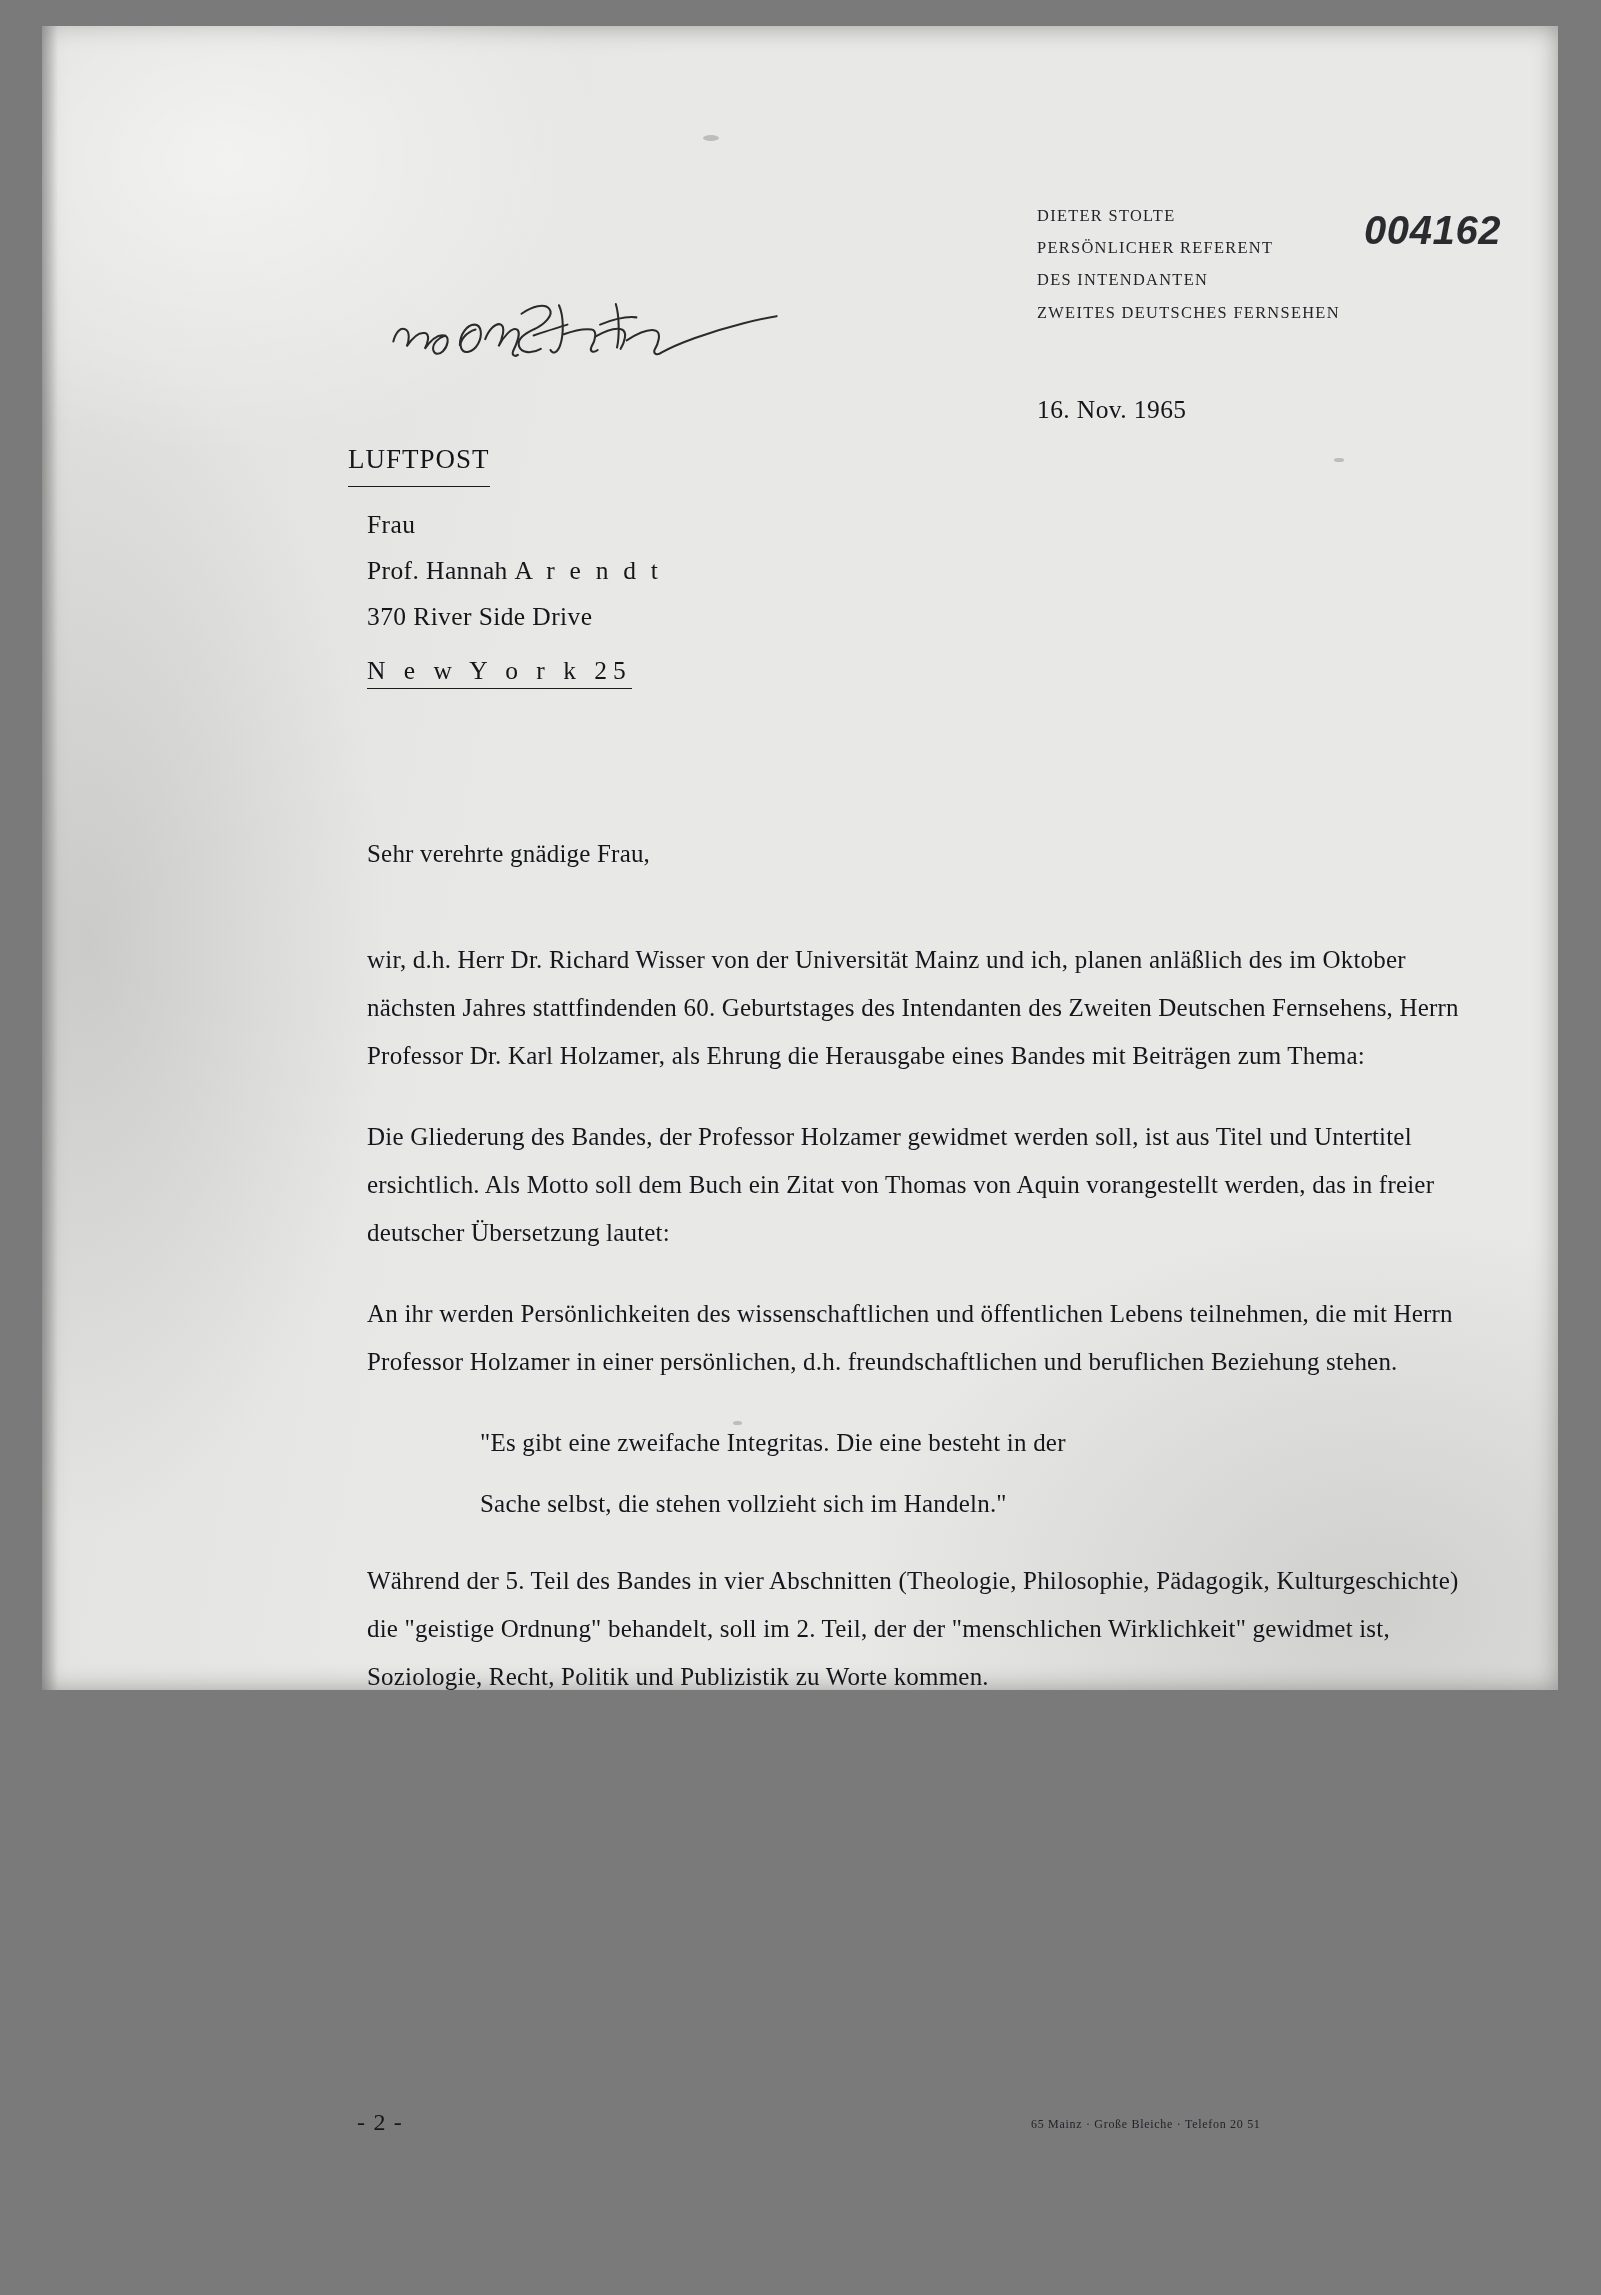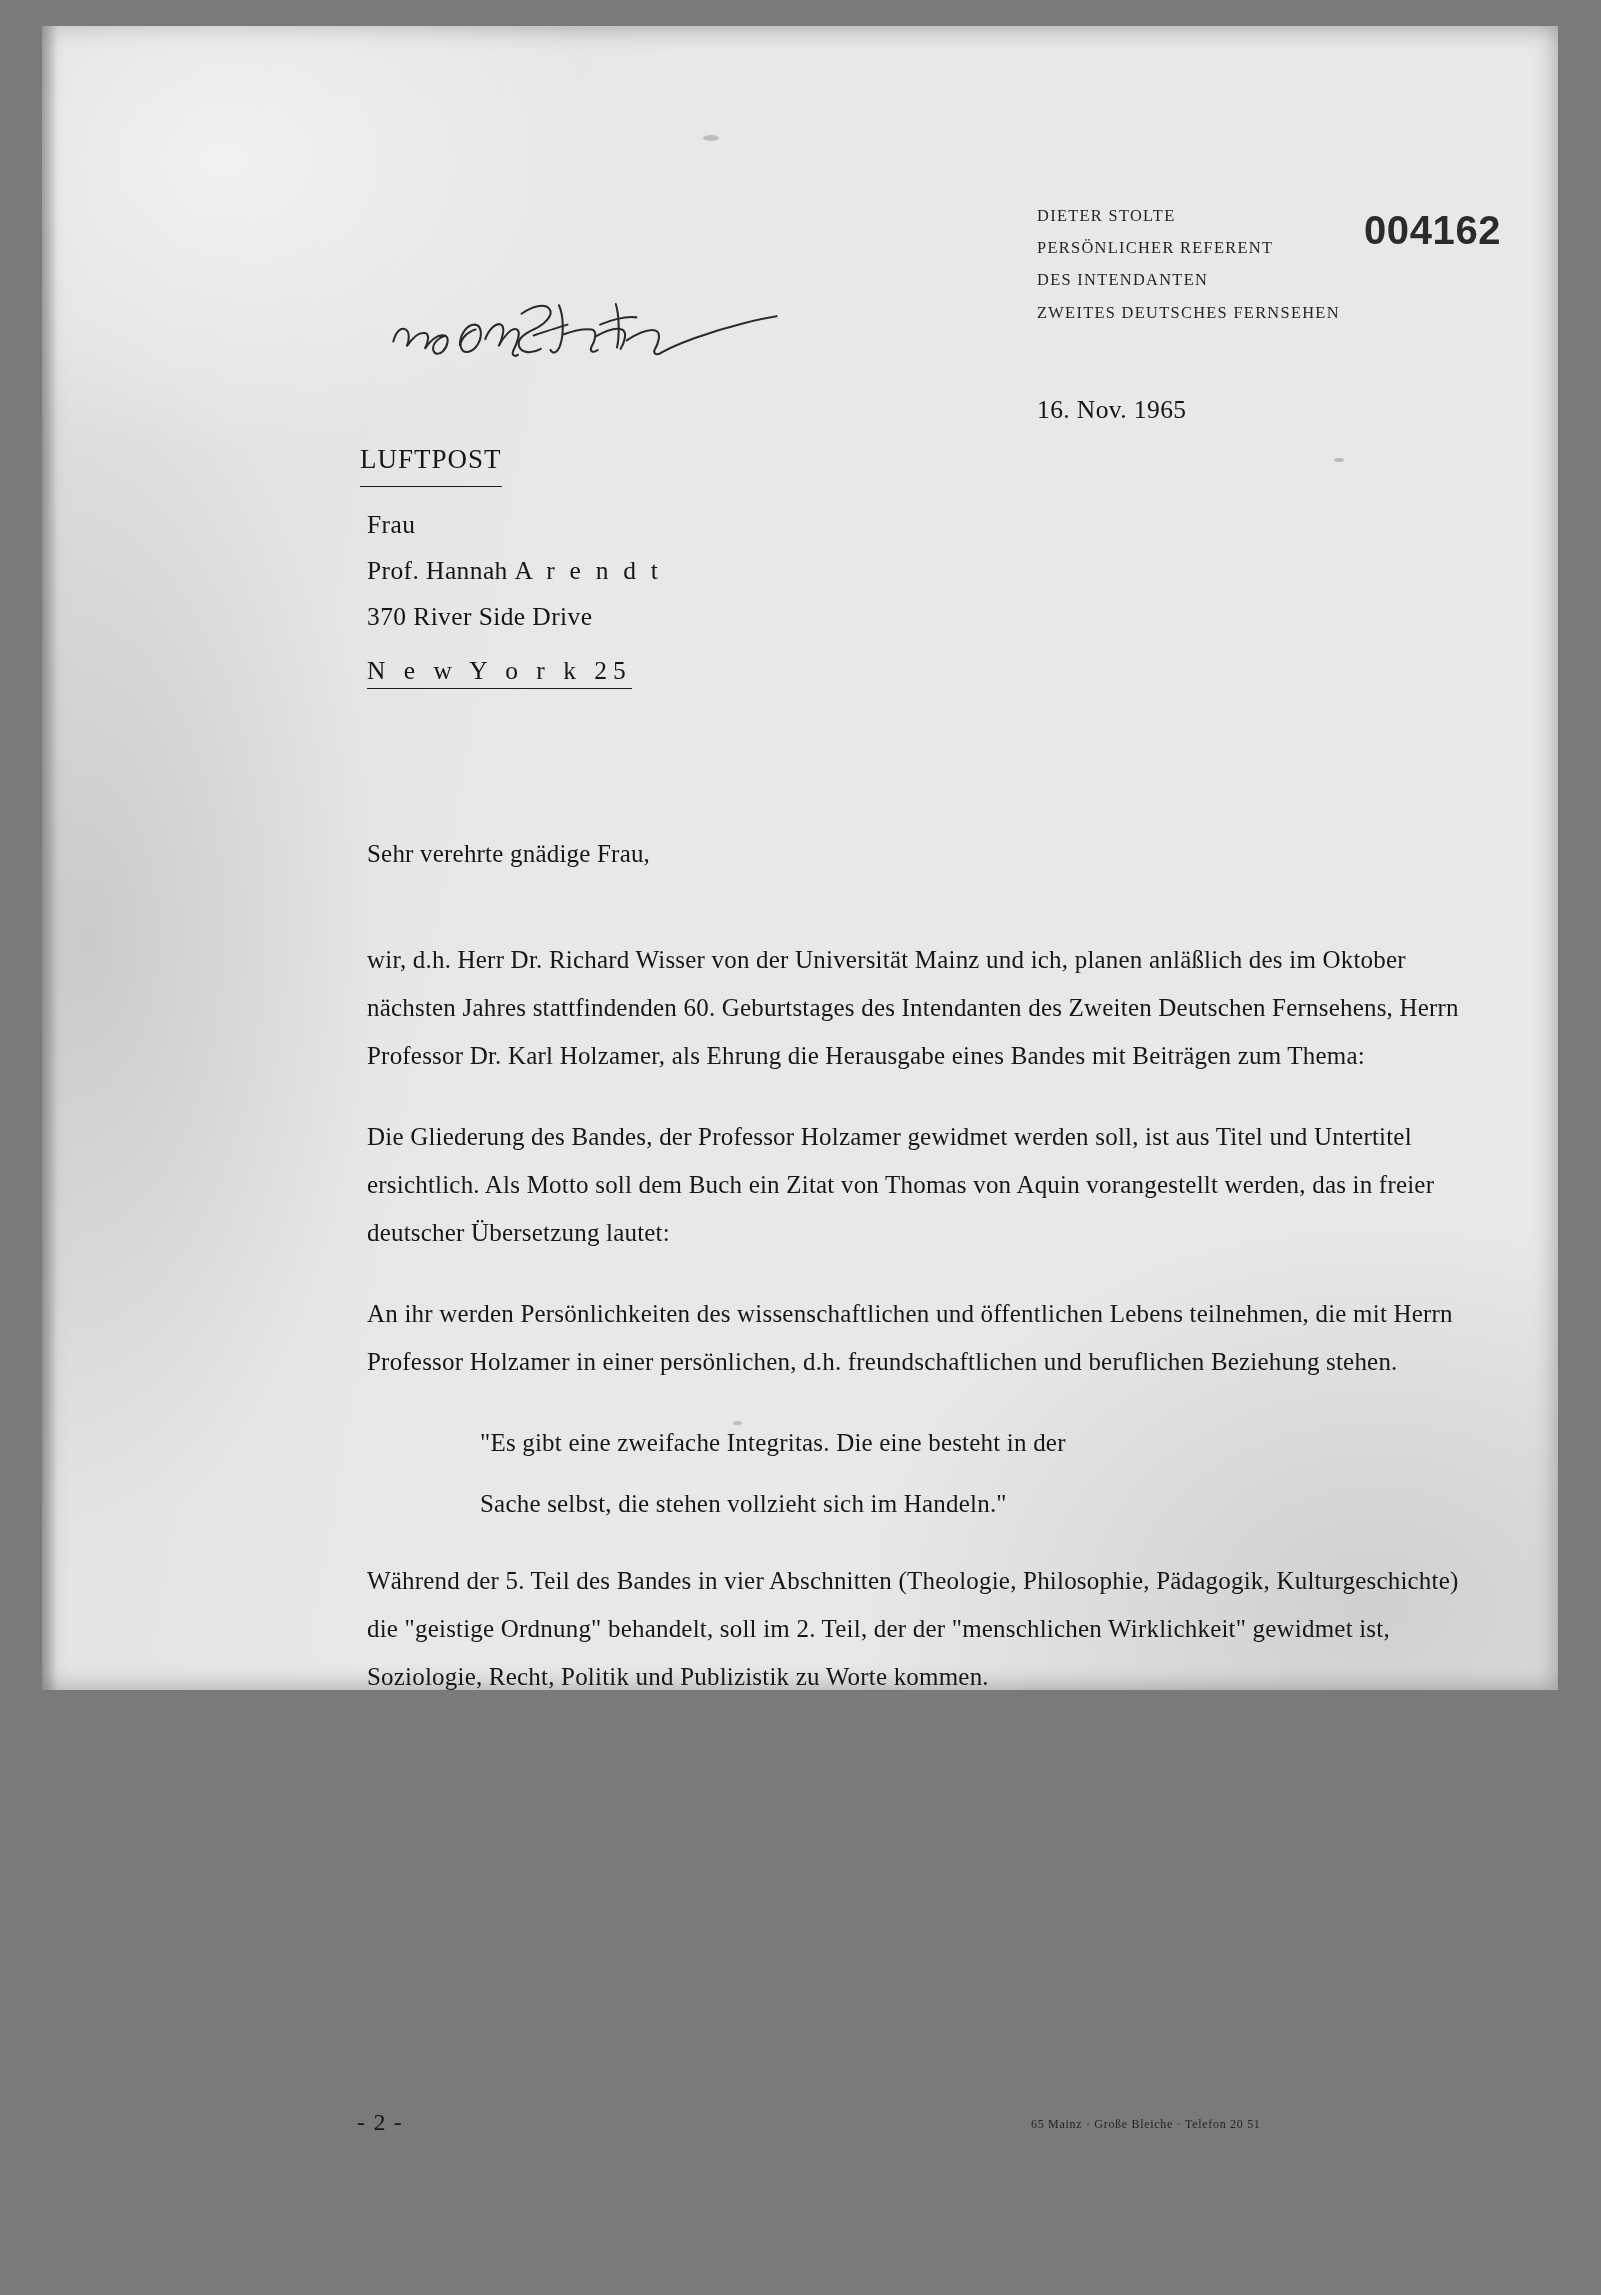--- a/index.html
+++ b/index.html
@@ -79,20 +79,21 @@
   .doc-number {
     position: absolute;
     left: 1322px;
     top: 182px;
     font-family: "Liberation Sans", sans-serif;
     font-size: 40px;
     font-weight: 700;
     letter-spacing: 0.6px;
     color: #1a1b20;
     opacity: 0.92;
+    font-style: italic;
   }
   .letter-date {
     position: absolute;
     left: 995px;
     top: 369px;
     font-size: 25.5px;
     letter-spacing: 0.4px;
     color: #15161a;
   }
 
@@ -102,21 +103,21 @@
     left: 340px;
     top: 243px;
     width: 412px;
     height: 133px;
     pointer-events: none;
   }
 
   
   .luftpost {
     position: absolute;
-    left: 318px;
+    left: 306px;
     top: 418px;
     font-size: 27px;
     letter-spacing: 1px;
     border-bottom: 1.8px solid #1b1c21;
     padding-bottom: 11px;
     display: inline-block;
   }
   .addr {
     position: absolute;
     left: 325px;

